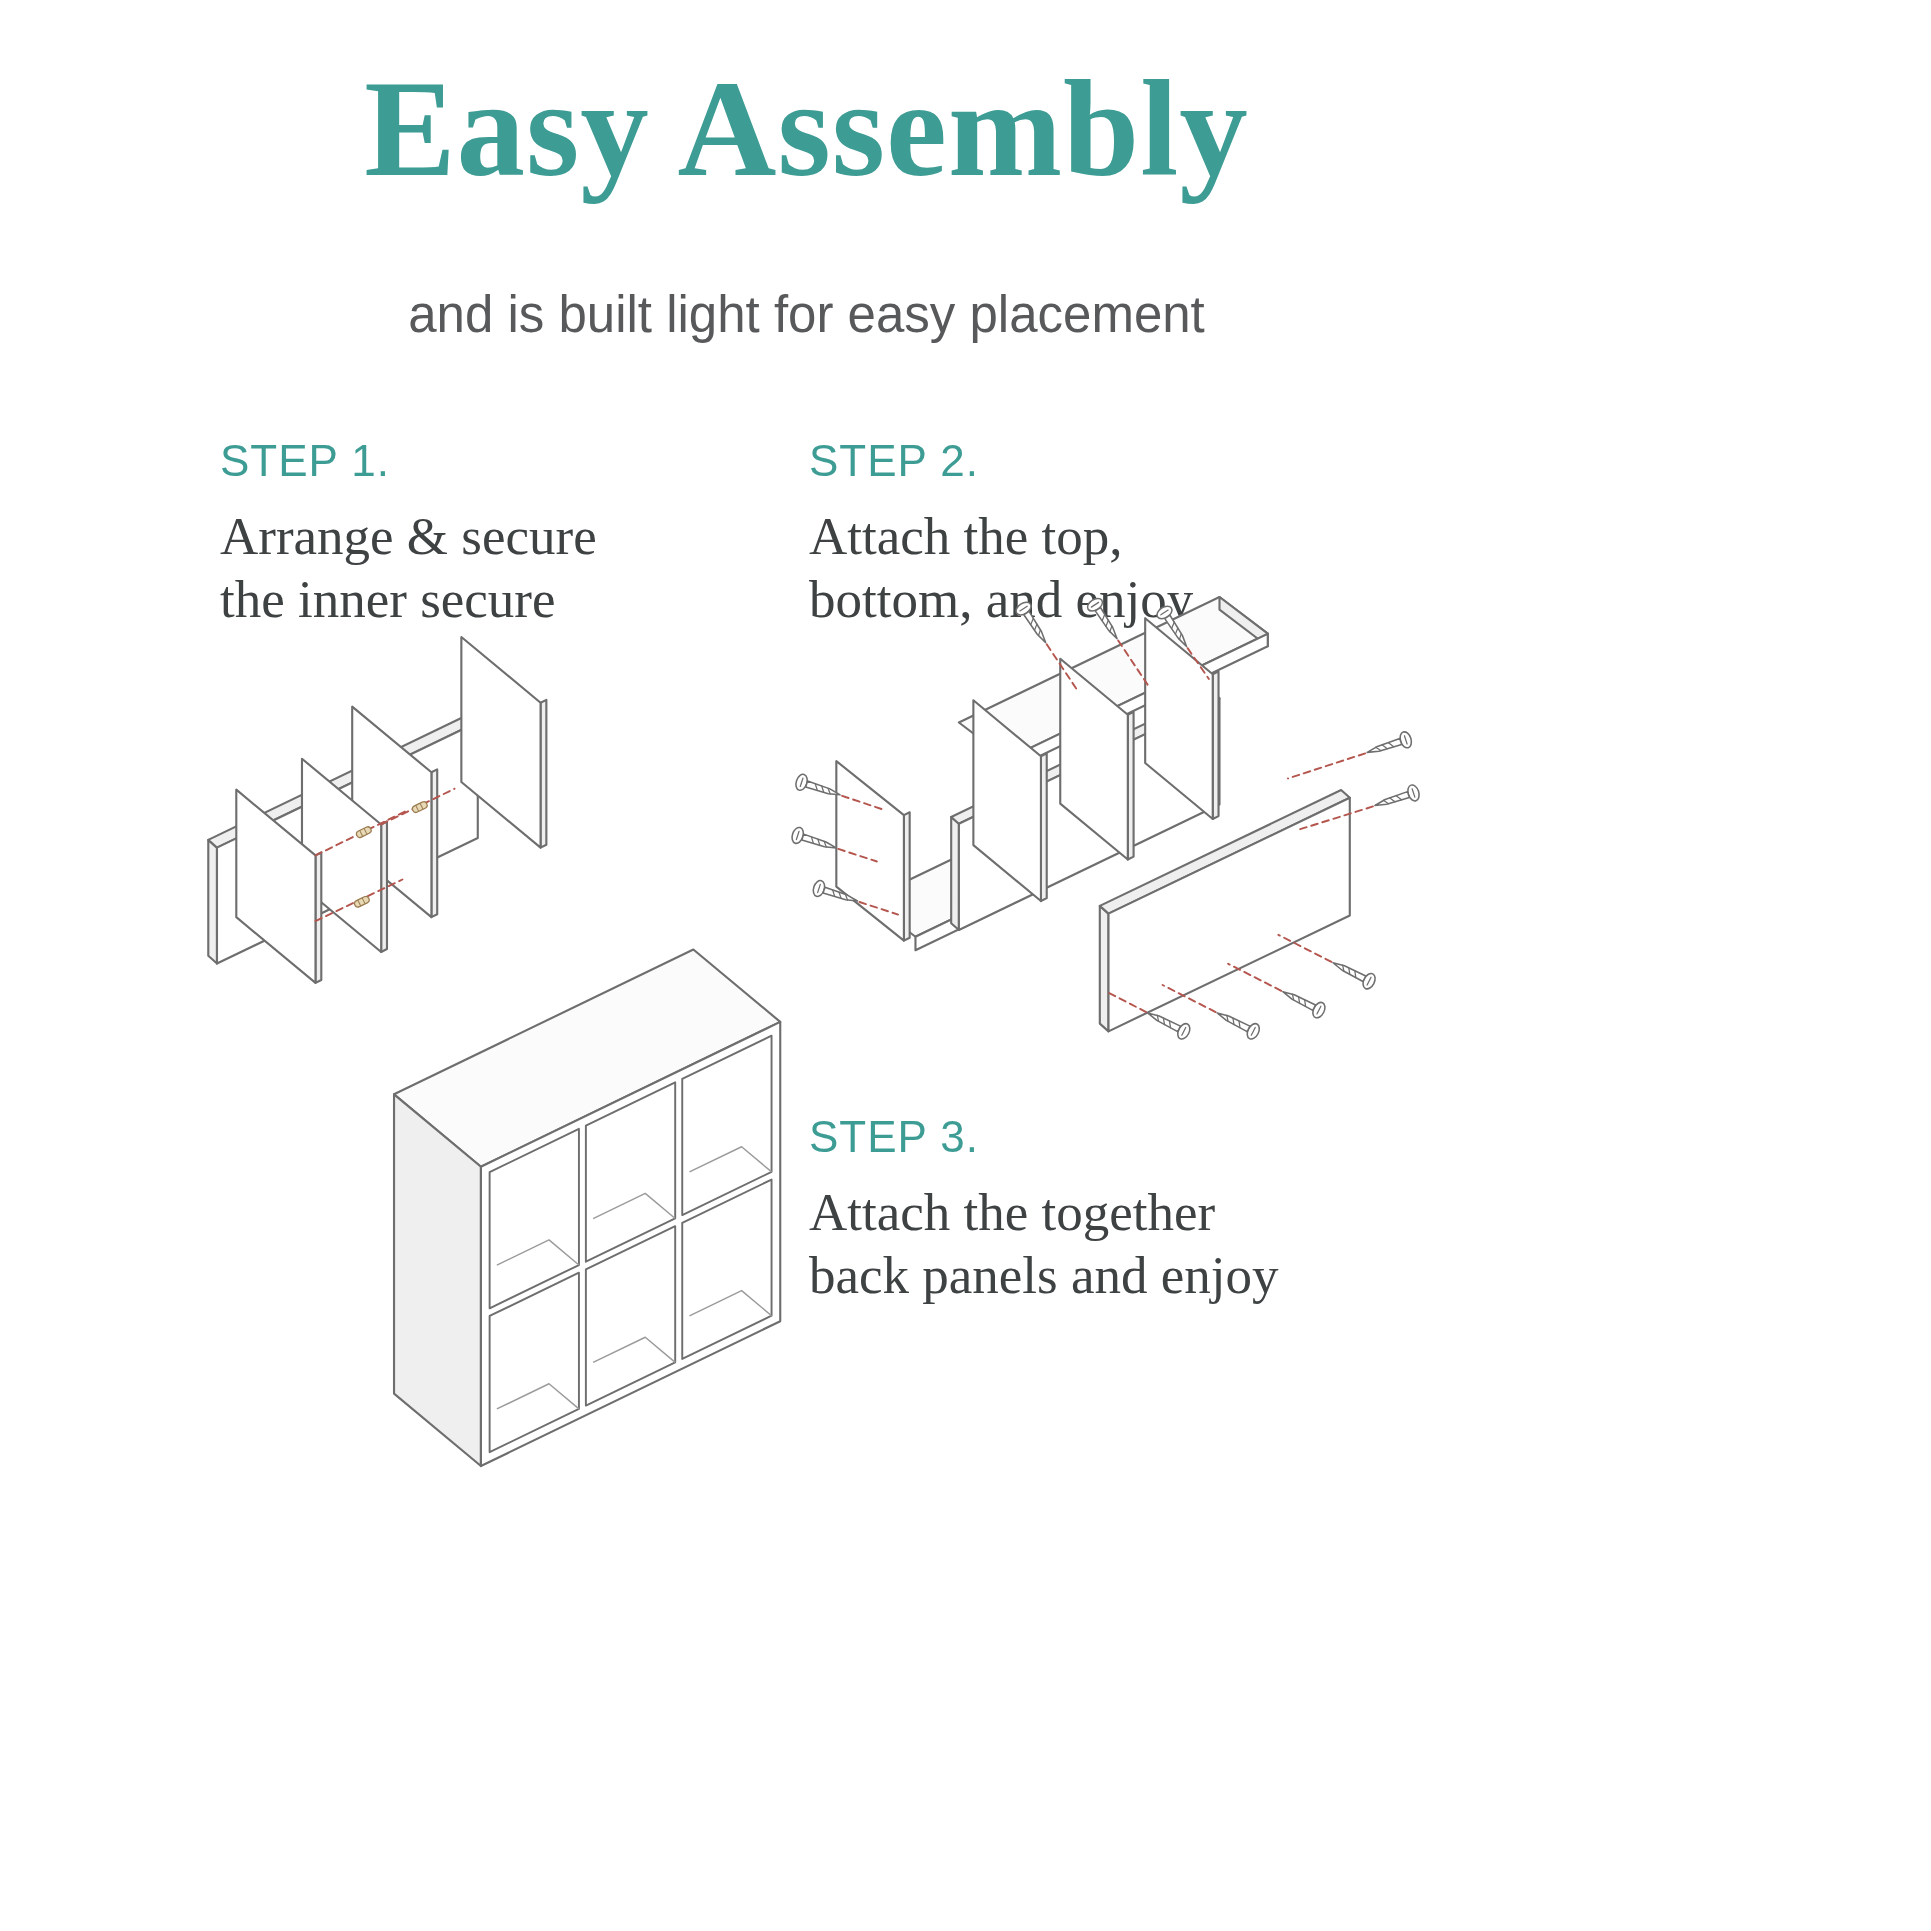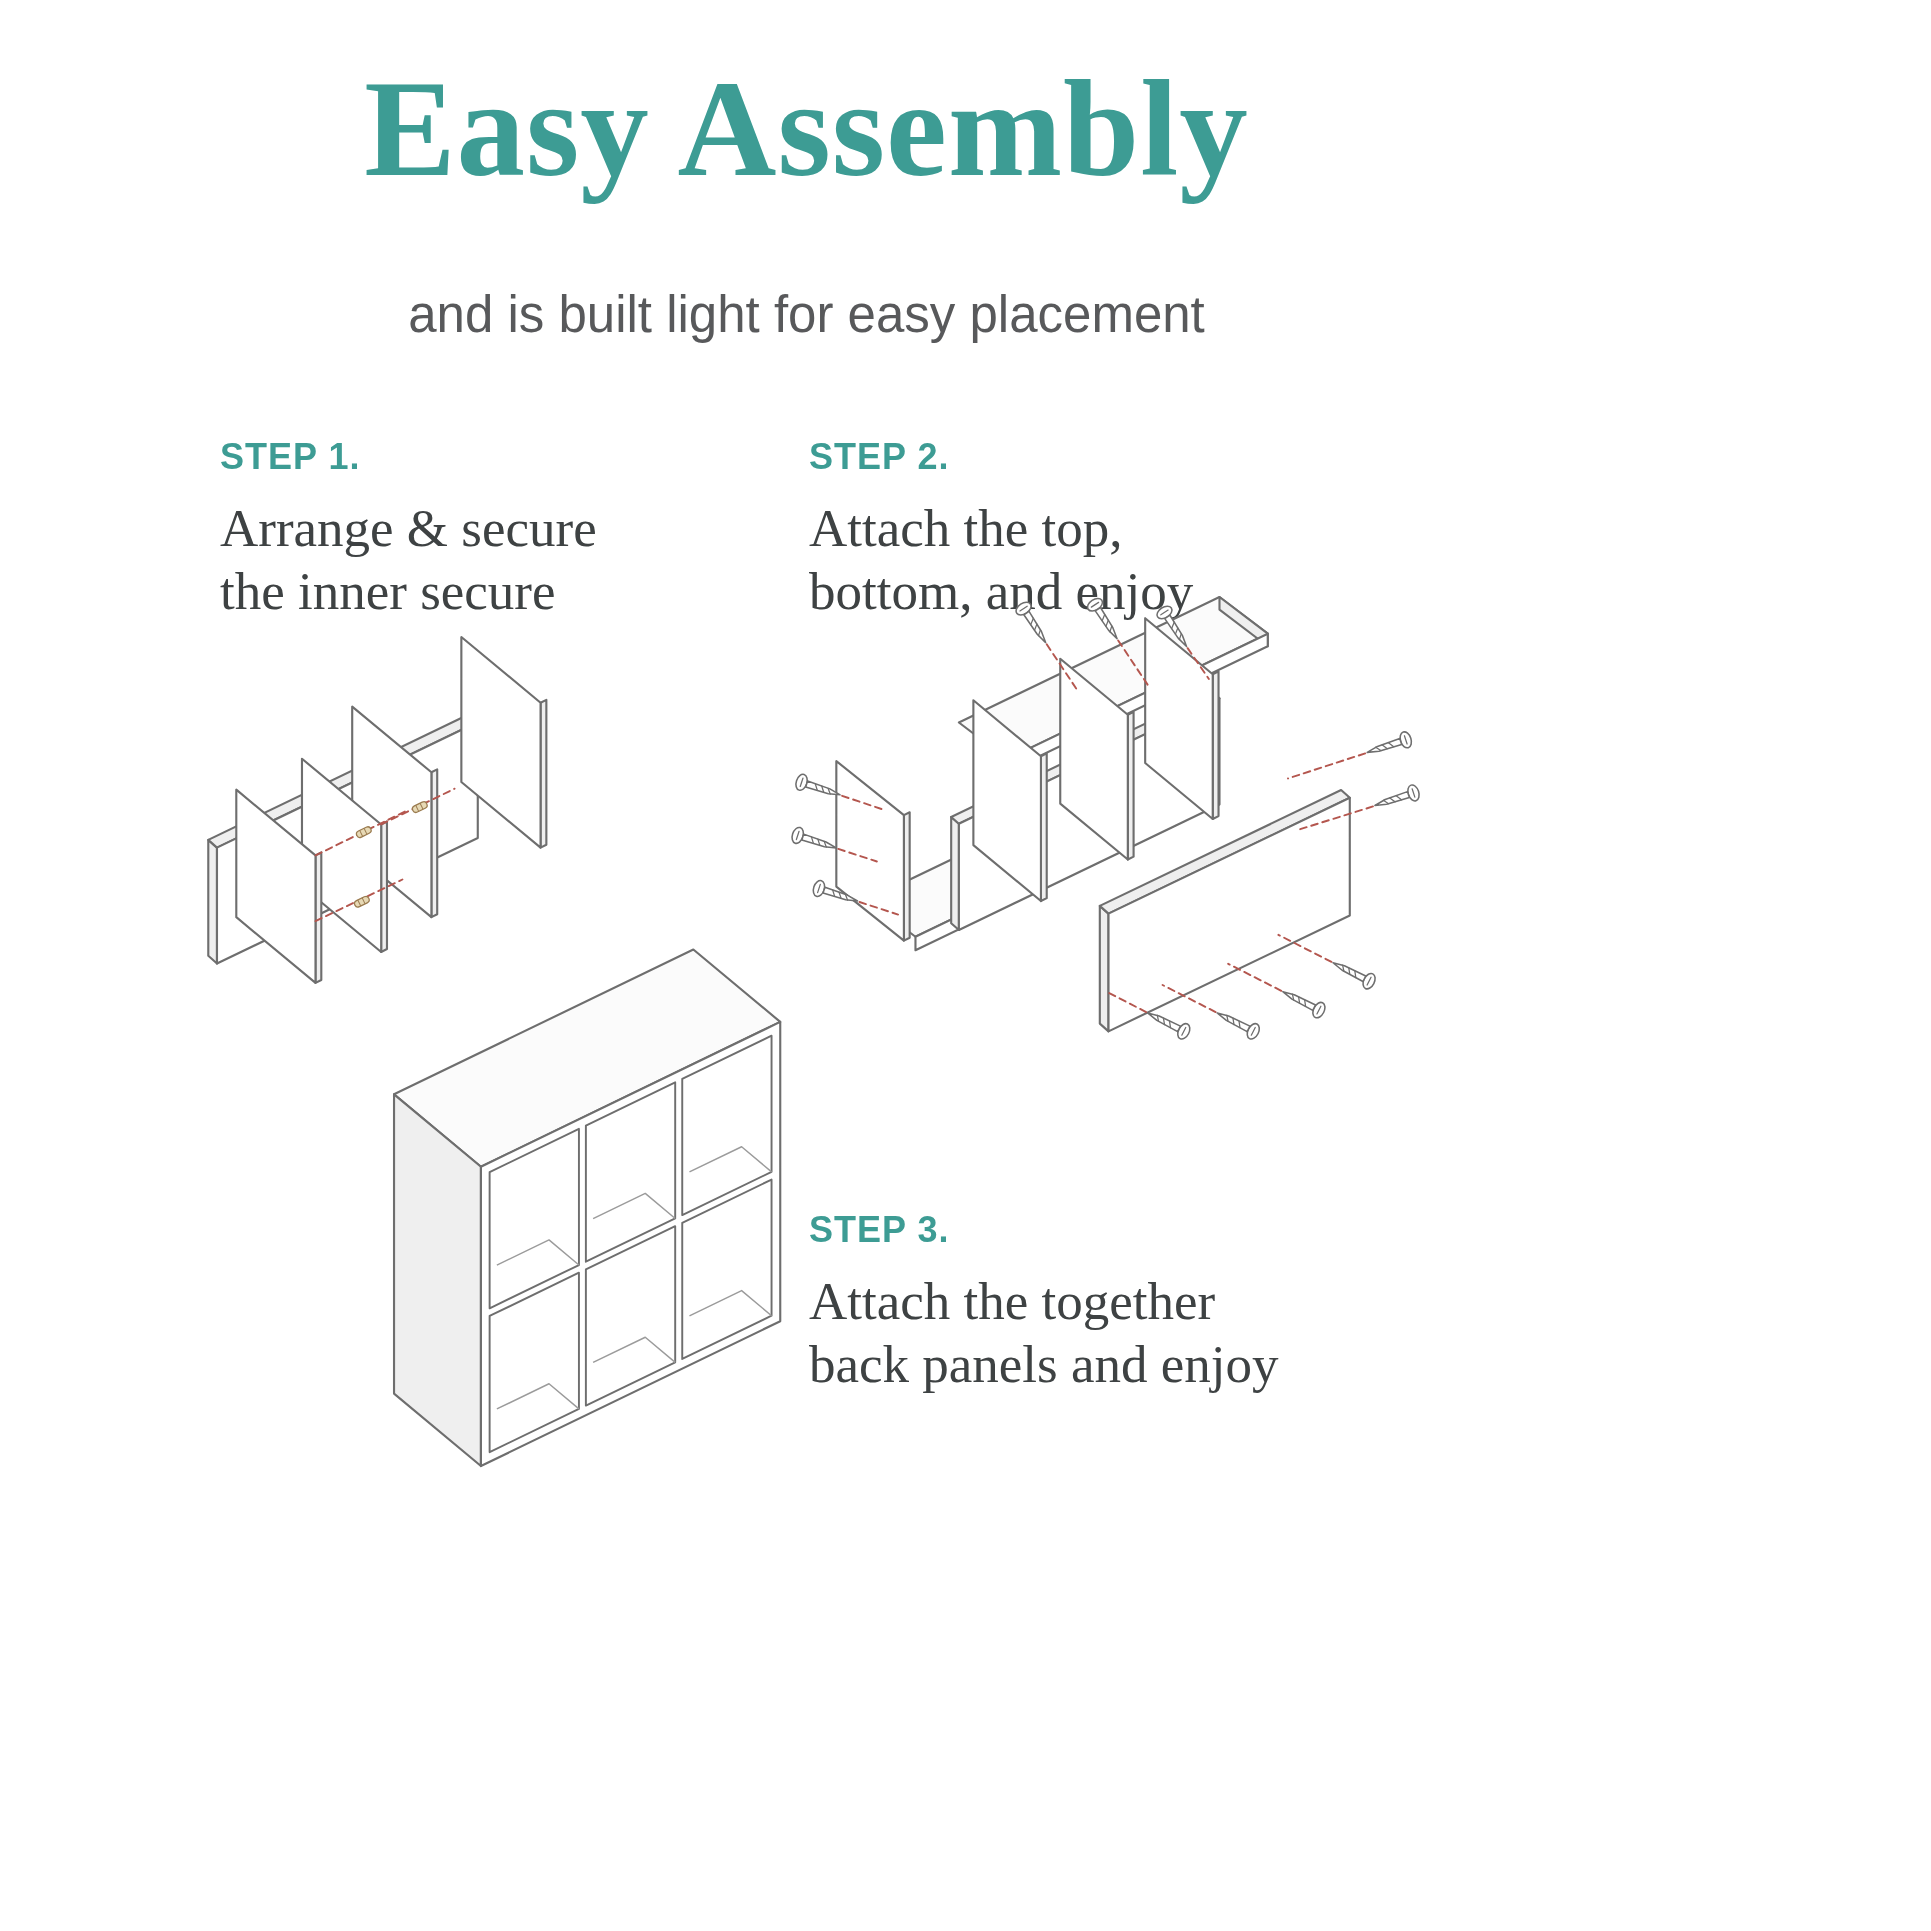--- a/index.html
+++ b/index.html
@@ -19,21 +19,21 @@
     position:absolute;top:50px;left:0;width:100%;margin:0;text-align:center;
     font-family:"Liberation Serif",serif;font-weight:700;font-size:137px;
     color:var(--accent);letter-spacing:1px;
   }
   .subtitle{
     position:absolute;top:214px;left:0;width:100%;margin:0;text-align:center;
     font-size:51px;line-height:1.32;color:var(--subtitle-text);
   }
   .step-block{position:absolute;}
   .step-label{
-    font-size:36px;font-weight:700;color:var(--accent);
+    font-size:44px;font-weight:400;color:var(--accent);
     letter-spacing:1px;margin-bottom:19.3px;
   }
   .step-desc{
     font-family:Liberation Serif, serif;font-size:53px;line-height:1.18;
     color:var(--body-text);
   }
   svg{position:absolute;overflow:visible;}
   .pf{fill:#ffffff;stroke:var(--line);stroke-width:2.2;stroke-linejoin:round;}
   .pt{fill:#fbfbfb;stroke:var(--line);stroke-width:2.2;stroke-linejoin:round;}
   .ps{fill:#efefef;stroke:var(--line);stroke-width:2.2;stroke-linejoin:round;}
@@ -59,21 +59,21 @@
     <div class="step-desc">Arrange &amp; secure</div>
     <div class="step-desc">the inner secure</div>
   </div>
 
   <div class="step-block" style="left:809px;top:436px;">
     <div class="step-label">STEP 2.</div>
     <div class="step-desc">Attach the top,</div>
     <div class="step-desc">bottom, and enjoy</div>
   </div>
 
-  <div class="step-block" style="left:809px;top:1209px;">
+  <div class="step-block" style="left:809px;top:1112px;">
     <div class="step-label">STEP 3.</div>
     <div class="step-desc">Attach the together</div>
     <div class="step-desc">back panels and enjoy</div>
   </div>
 
   <svg style="left:188px;top:606px;width:425px;height:377px;" viewBox="0 0 440 390" aria-hidden="true">
     <defs>
       <g id="screw">
         <ellipse class="sp" cx="0" cy="0" rx="5.5" ry="8.5"></ellipse>
         <line class="thread" x1="0" y1="-4.5" x2="0" y2="4.5"></line>

